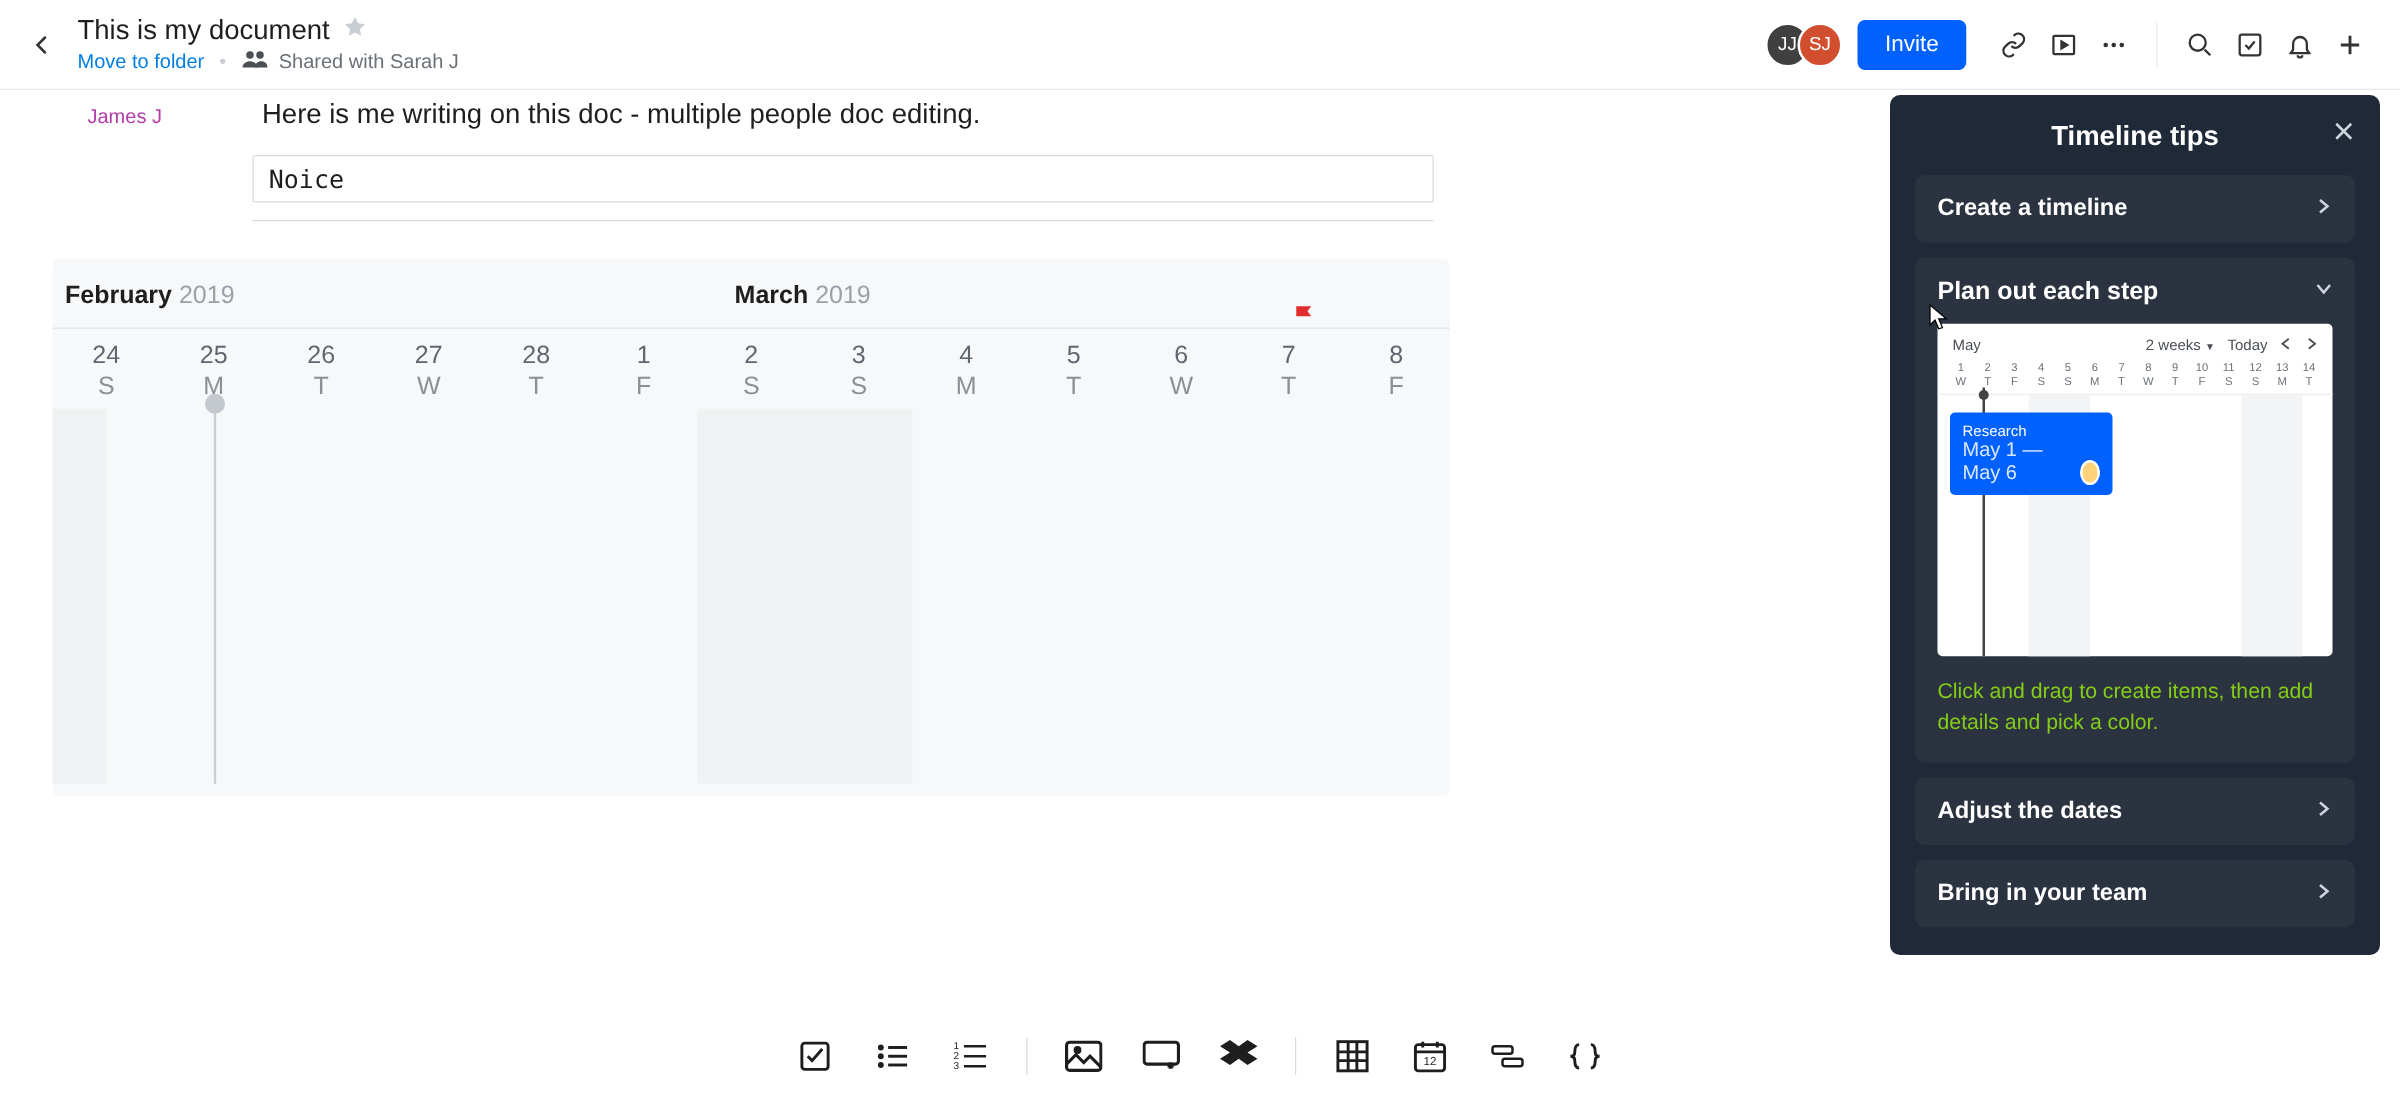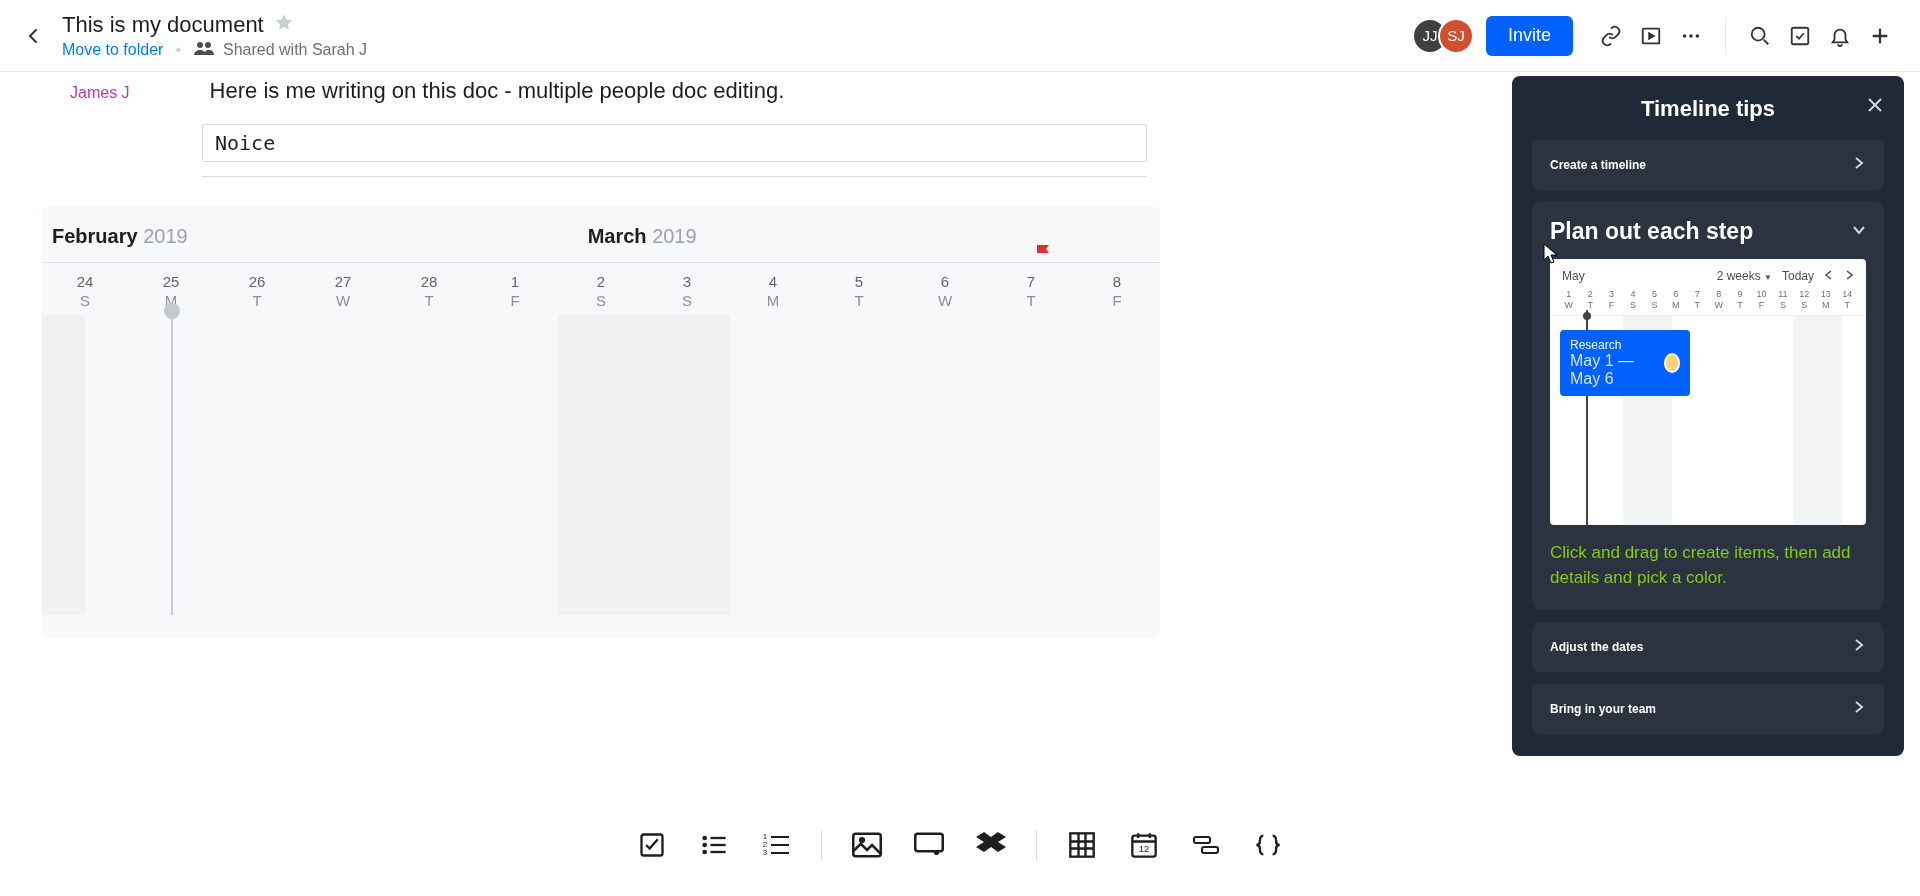--- a/index.html
+++ b/index.html
@@ -45,21 +45,21 @@
   .code-block{position:absolute;left:202px;top:52px;width:945px;border:1px solid #d7dbdf;border-radius:2px;padding:6px 12px;font-family:ui-monospace,Menlo,Consolas,monospace;font-size:20px;}
   .hr{position:absolute;left:202px;top:104px;width:945px;height:1px;background:#d7dbdf;}
 
   
   .timeline{position:absolute;left:42px;top:135px;width:1118px;height:430px;background:#f7f8f9;border-radius:6px;overflow:hidden;}
   .tl-months{display:flex;gap:400px;padding:18px 10px 0 10px;font-size:20px;}
   .tl-month .m-name{font-weight:600;}
   .tl-month .m-year{color:#9aa1a8;font-weight:400;}
   .tl-hr{height:1px;background:#e1e4e7;margin:14px 0 0 0;}
   .tl-days{display:flex;padding-top:10px;}
-  .tl-day{flex:0 0 86px;text-align:center;font-size:15px;color:#5f6670;}
+  .tl-day{flex:0 0 86px;text-align:center;font-size:20px;color:#5f6670;}
   .tl-day .num{display:block;}
   .tl-day .dow{display:block;color:#8a9096;margin-top:2px;}
   .tl-body{position:relative;height:300px;margin-top:6px;}
   .tl-col{position:absolute;top:0;bottom:0;background:#eff1f3;}
   .tl-vline{position:absolute;top:-8px;bottom:0;width:2px;background:#c9ced4;}
   .tl-dot{position:absolute;top:-12px;width:16px;height:16px;border-radius:50%;background:#c3c9cf;}
   .flag{position:absolute;top:36px;color:#e12d2d;}
 
   
   .toolbar{position:absolute;left:50%;transform:translateX(-50%);bottom:24px;display:flex;align-items:center;gap:28px;padding:10px 28px;background:#fff;border-radius:10px;}
@@ -67,32 +67,32 @@
   .tool-sep{width:1px;height:30px;background:#d7dbdf;}
   .ol-icon{display:flex;align-items:center;gap:4px;}
   .ol-icon .nums{font-size:8px;line-height:8px;color:#1e1e1e;}
   
   
   .tips{position:absolute;right:16px;top:76px;width:392px;background:var(--panel-bg);border-radius:8px;color:#fff;padding:20px 20px 22px 20px;}
   .tips-title-row{display:flex;align-items:center;justify-content:center;position:relative;margin-bottom:18px;}
   .tips-title{font-size:22px;font-weight:600;}
   .tips-close{position:absolute;right:0;top:0;color:#cfd5dc;cursor:pointer;}
   .tip-item{background:var(--panel-card);border-radius:8px;padding:16px 18px;display:flex;align-items:center;justify-content:space-between;margin-bottom:12px;cursor:pointer;}
-  .tip-item .label{font-size:12px;font-weight:600;}
+  .tip-item .label{font-size:19px;font-weight:600;}
   .tip-expanded{background:var(--panel-card);border-radius:8px;padding:16px 18px 20px 18px;margin-bottom:12px;}
   .tip-expanded .head{display:flex;align-items:center;justify-content:space-between;margin-bottom:14px;}
   .mini{background:#fff;border-radius:4px;color:#1e1e1e;height:266px;display:flex;flex-direction:column;}
   .mini-top{display:flex;align-items:center;justify-content:space-between;padding:10px 12px 6px 12px;font-size:12px;color:#4a4f55;}
   .mini-top .right{display:flex;align-items:center;gap:10px;}
   .mini-days{display:flex;padding:0 8px;}
   .mini-day{flex:1;text-align:center;font-size:9px;color:#6b7177;line-height:11px;}
   .mini-body{position:relative;flex:1;border-top:1px solid #eceef0;margin-top:4px;}
   .mini-vline{position:absolute;top:-6px;bottom:0;width:2px;background:#444;}
   .mini-dot{position:absolute;top:-4px;width:8px;height:8px;border-radius:50%;background:#444;transform:translateX(-3px);}
-  .mini-event{position:absolute;top:14px;background:#0061fe;color:#fff;border-radius:4px;padding:8px 10px;display:flex;align-items:center;gap:8px;}
+  .mini-event{position:absolute;top:14px;background:#0061fe;color:#fff;border-radius:4px;padding:8px 10px;display:flex;align-items:flex-end;gap:8px;}
   .mini-event .txt{font-size:12px;line-height:14px;}
   .mini-event .sub{font-size:16px;opacity:.85;}
   .mini-event .av{width:20px;height:20px;border-radius:50%;background:#ffd27a;border:2px solid #fff;}
   .mini-col{position:absolute;top:0;bottom:0;background:#f3f4f6;}
   .tip-desc{font-size:17px;color:#84cc16;margin-top:16px;line-height:1.45;}
 
   .cursor{position:absolute;width:18px;height:22px;}
 </style>
 </head>
 <body>
@@ -354,21 +354,21 @@
 
   <div class="tip-item">
     <span class="label">Create a timeline</span>
     <span><svg width="14" height="14" viewBox="0 0 14 14" stroke="#cfd5dc" stroke-width="2" fill="none">
           <path d="M4 2l6 5-6 5"></path>
         </svg></span>
   </div>
 
   <div class="tip-expanded">
     <div class="head">
-      <span class="label" style="font-size:23px;font-weight:600;">Plan out each step</span>
+      <span class="label" style="font-size:20px;font-weight:600;">Plan out each step</span>
       <span><svg width="14" height="14" viewBox="0 0 14 14" stroke="#cfd5dc" stroke-width="2" fill="none">
             <path d="M2 4l5 6 5-6"></path>
           </svg></span>
     </div>
 
     <div class="mini">
       <div class="mini-top">
         <span>May</span>
         <div class="right">
           <span><span>2 weeks</span> <span style="font-size:8px;">▼</span></span>

